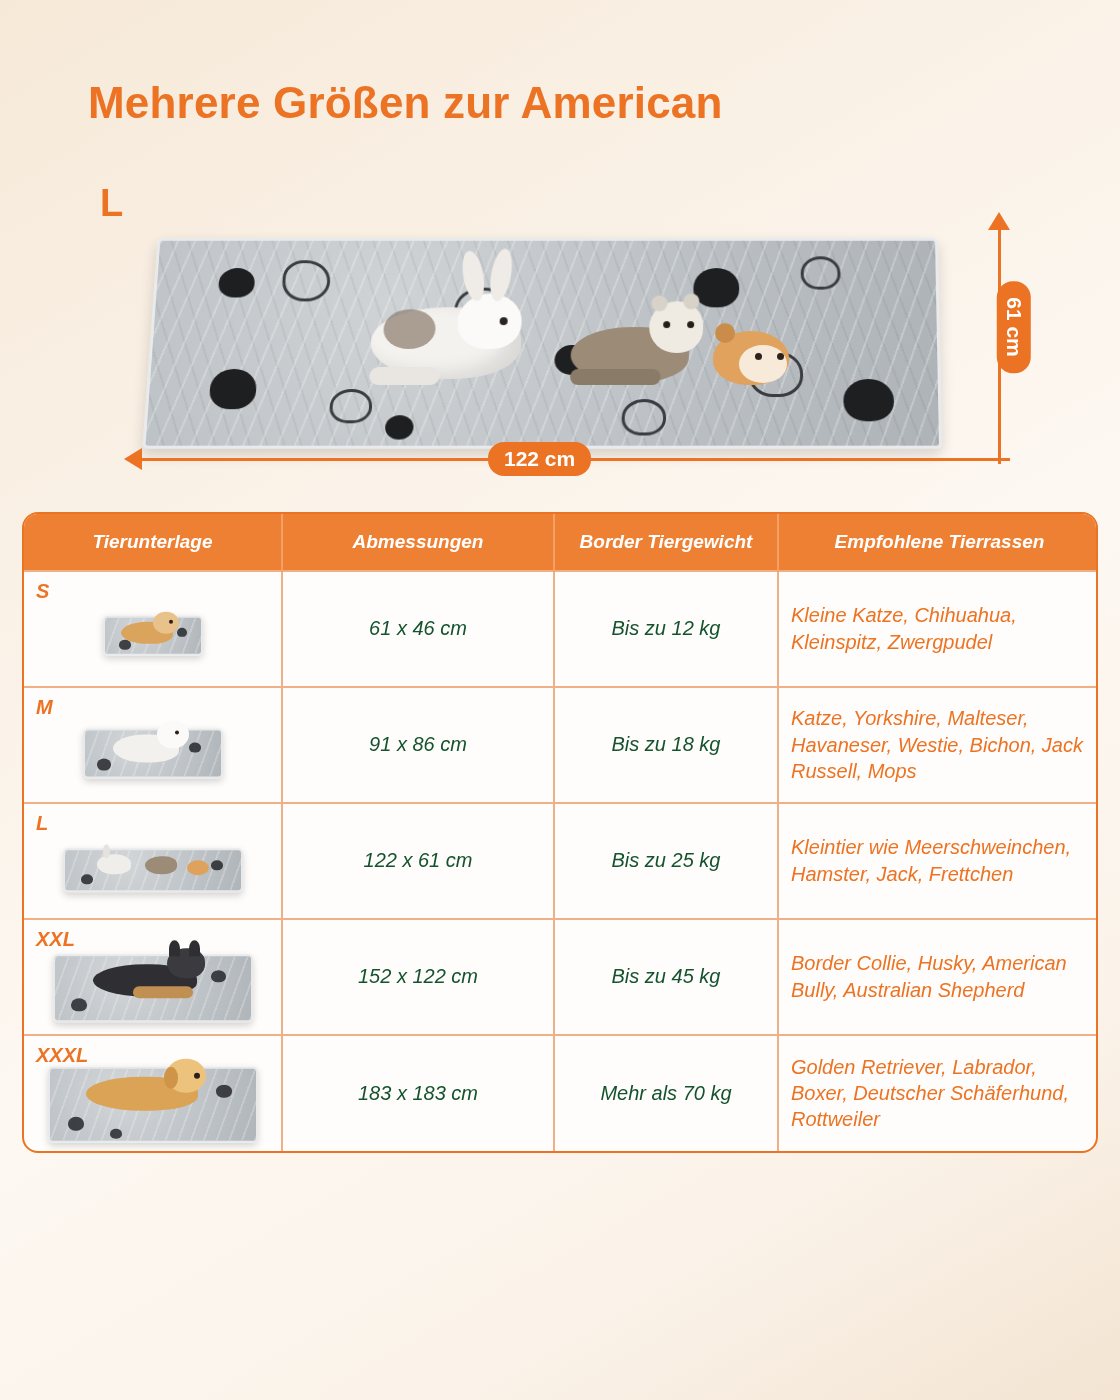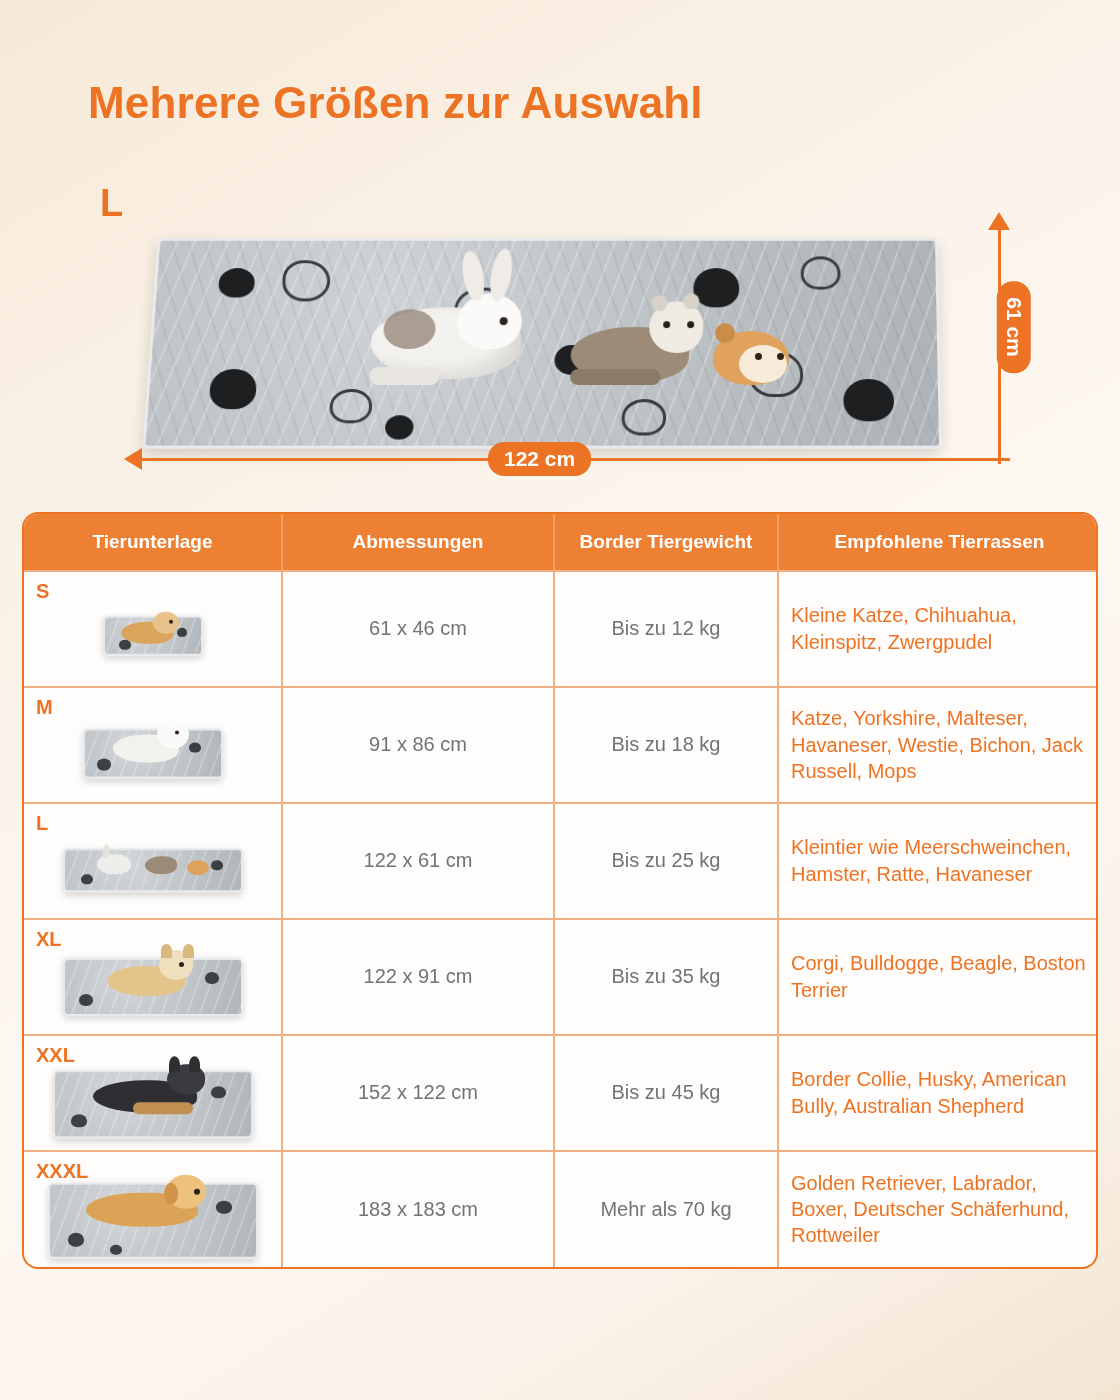--- a/index.html
+++ b/index.html
@@ -99,20 +99,21 @@
     width: 1076px;
     border: 2px solid #ec7323;
     border-radius: 16px;
     overflow: hidden;
     background: #fffdfb;
   }
   table {
     width: 100%;
     border-collapse: collapse;
     table-layout: fixed;
+    font-style: italic;
   }
   thead th {
     background: #ee8034;
     color: #ffffff;
     font-size: 19px;
     font-weight: bold;
     padding: 16px 8px;
     text-align: center;
     line-height: 1.25;
     border-right: 2px solid #f4a066;
@@ -140,21 +141,21 @@
     color: #ec7323;
     font-size: 20px;
     font-weight: bold;
   }
   td.cell-breeds {
     text-align: left;
     color: #ec7323;
     font-size: 20px;
     line-height: 1.32;
   }
-  td.cell-dim, td.cell-weight { color: #737373; }
+  td.cell-dim, td.cell-weight { color: #14532d; }
 
   
   .thumb {
     position: absolute;
     left: 50%;
     top: 50%;
     transform: translate(-50%, -46%);
   }
   .mini-mat {
     background: radial-gradient(circle at 35% 30%, #d2d6d9 0%, #bcc1c5 65%, #b0b5ba 100%);
@@ -177,21 +178,21 @@
   }
   .animal {
     position: absolute;
     border-radius: 50% 50% 45% 45%;
   }
   .animal.body { border-radius: 48% 46% 44% 50%; }
 </style>
 </head>
 <body>
 
-<div class="headline">Mehrere Größen zur Auswahl</div>
+<div class="headline">Mehrere Größen zur American</div>
 <div class="size-label-big">L</div>
 
 <div class="hero">
 
   <div class="hero-mat">
 
     <div class="paw dark" style="left:62px;  top:28px;  width:36px; height:30px;"></div>
     <div class="paw outline" style="left:126px; top:20px;  width:48px; height:42px; border-radius:45% 55% 50% 50%;"></div>
     <div class="paw outline" style="left:300px; top:48px;  width:52px; height:44px; border-radius:55% 45% 48% 52%;"></div>
     <div class="paw dark" style="left:60px;  top:130px; width:46px; height:40px;"></div>
@@ -311,44 +312,23 @@
             <div style="position:absolute; left:34px; top:6px; width:120px; height:40px;">
               <div style="position:absolute; left:0px; top:14px; width:34px; height:20px; background:#f0eeea; border-radius:50% 45% 42% 50%;"></div>
               <div style="position:absolute; left:6px; top:4px; width:7px; height:14px; background:#e6e2dd; border-radius:50%;"></div>
               <div style="position:absolute; left:48px; top:16px; width:32px; height:18px; background:#9b8b77; border-radius:50% 40% 45% 50%;"></div>
               <div style="position:absolute; left:90px; top:20px; width:22px; height:15px; background:#dfa25d; border-radius:50%;"></div>
             </div>
           </div>
         </td>
         <td class="cell-dim">122 x 61 cm</td>
         <td class="cell-weight">Bis zu 25 kg</td>
-        <td class="cell-breeds">Kleintier wie Meerschweinchen, Hamster, Ratte, Havaneser</td>
-      </tr>
-
-      <tr>
-        <td class="cell-product">
-          <span class="size-tag">XL</span>
-          <div class="thumb" style="width:180px; height:72px;">
-            <div class="mini-mat" style="width:180px; height:58px; margin-top:14px;">
-              <div class="mini-paw" style="left:14px; top:34px; width:14px; height:12px;"></div>
-              <div class="mini-paw" style="left:140px; top:12px; width:14px; height:12px;"></div>
-            </div>
-            <div style="position:absolute; left:44px; top:4px; width:100px; height:50px;">
-              <div style="position:absolute; left:0px; top:18px; width:78px; height:30px; background:#e3c58c; border-radius:50% 45% 42% 50%;"></div>
-              <div style="position:absolute; left:52px; top:2px; width:34px; height:30px; background:#f0dfbd; border-radius:50%;"></div>
-              <div style="position:absolute; left:54px; top:-4px; width:11px; height:14px; background:#d9b87d; border-radius:50% 50% 0 0;"></div>
-              <div style="position:absolute; left:76px; top:-4px; width:11px; height:14px; background:#d9b87d; border-radius:50% 50% 0 0;"></div>
-              <div style="position:absolute; left:72px; top:14px; width:5px; height:5px; background:#2b2119; border-radius:50%;"></div>
-            </div>
-          </div>
-        </td>
-        <td class="cell-dim">122 x 91 cm</td>
-        <td class="cell-weight">Bis zu 35 kg</td>
-        <td class="cell-breeds">Corgi, Bulldogge, Beagle, Boston Terrier</td>
-      </tr>
+        <td class="cell-breeds">Kleintier wie Meerschweinchen, Hamster, Jack, Frettchen</td>
+      </tr>
+
 
       <tr>
         <td class="cell-product">
           <span class="size-tag">XXL</span>
           <div class="thumb" style="width:200px; height:84px;">
             <div class="mini-mat" style="width:200px; height:68px; margin-top:16px;">
               <div class="mini-paw" style="left:16px; top:42px; width:16px; height:13px;"></div>
               <div class="mini-paw" style="left:156px; top:14px; width:15px; height:12px;"></div>
             </div>
             <div style="position:absolute; left:40px; top:4px; width:130px; height:58px;">

